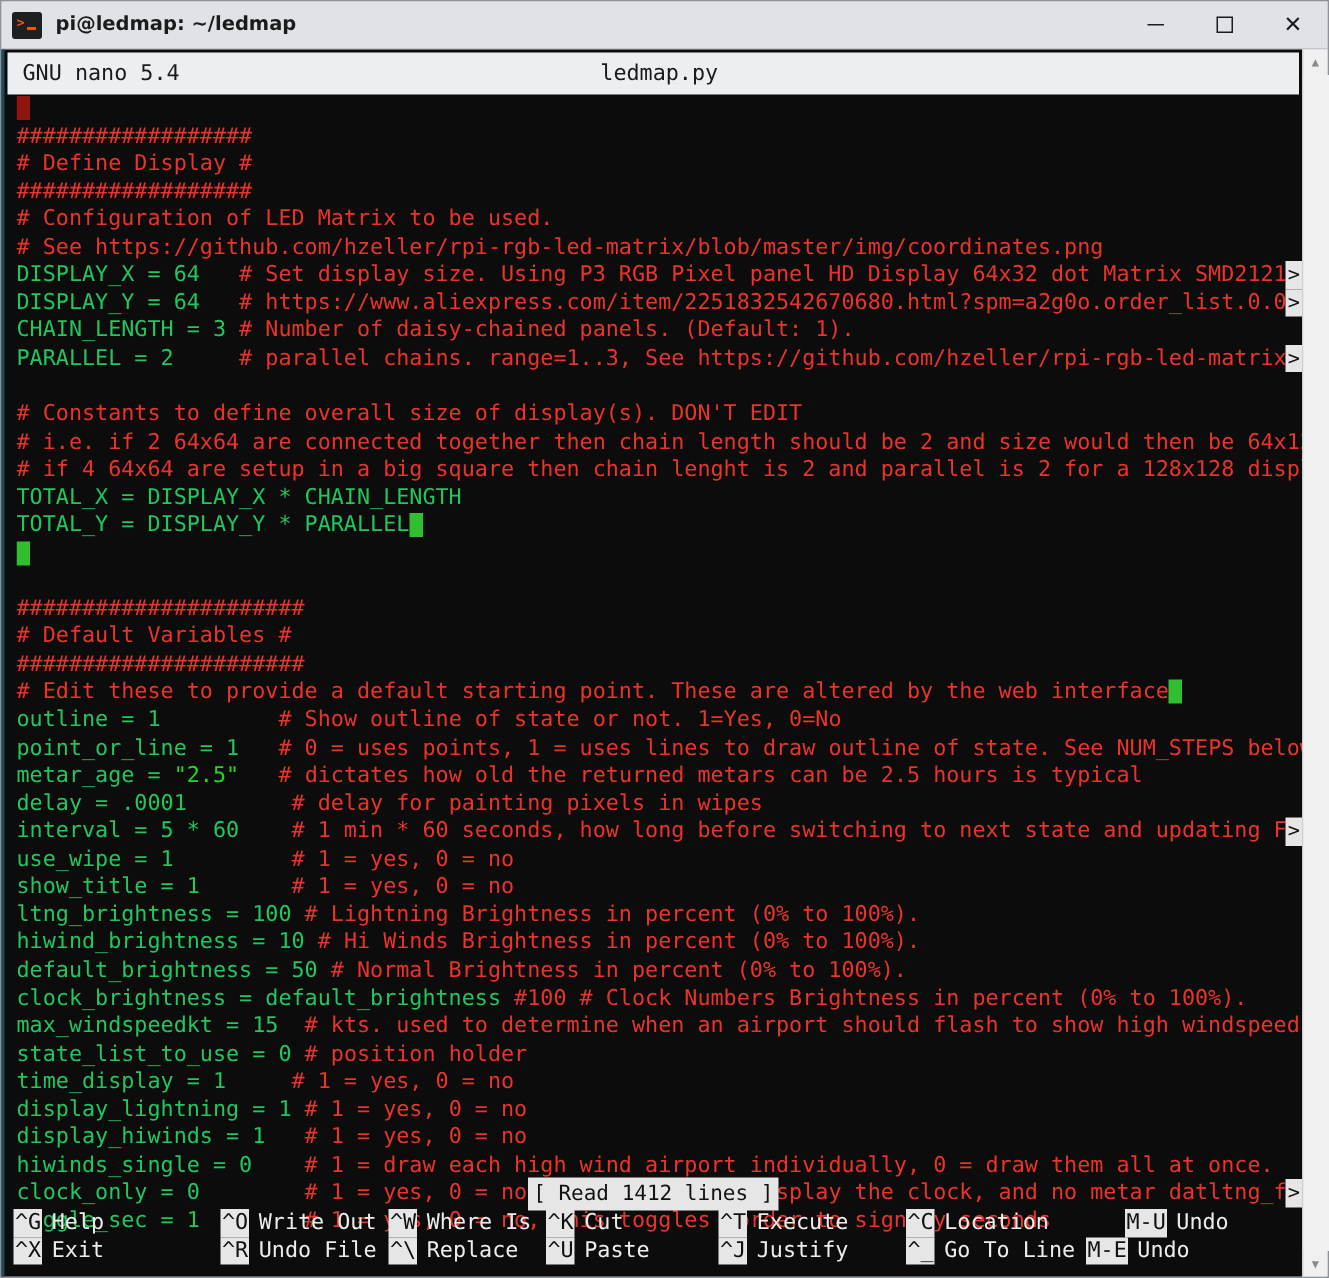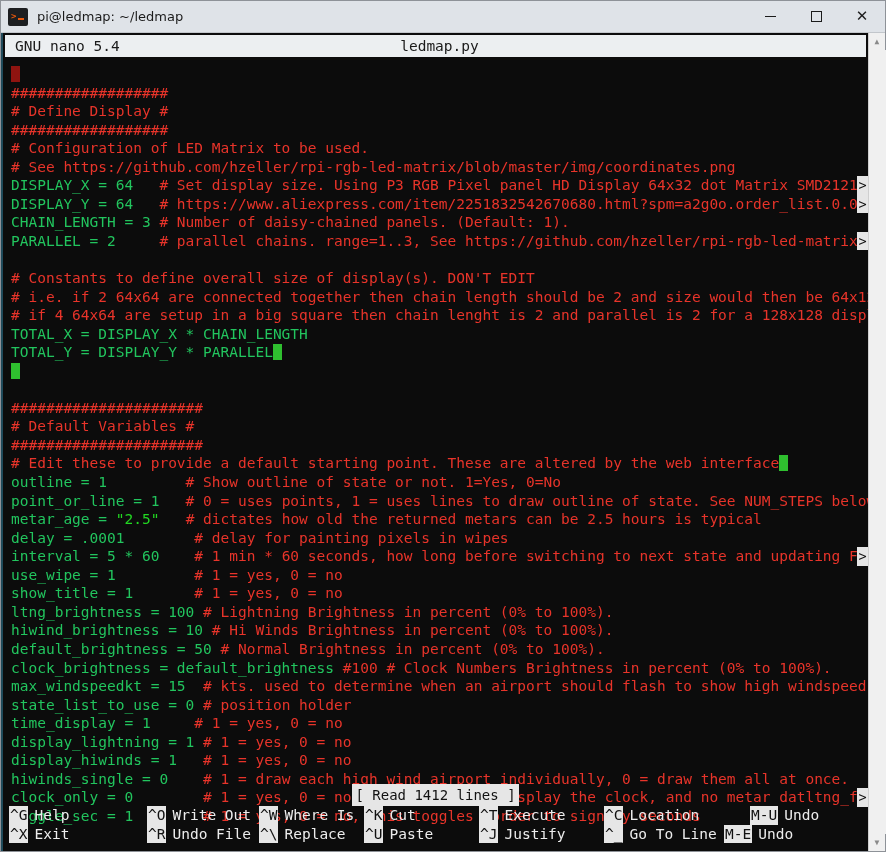--- a/index.html
+++ b/index.html
@@ -40,20 +40,21 @@
     font-weight: bold;
   }
   #term-icon .bar {
     position: absolute; left: 10px; top: 10px;
     width: 6px; height: 2px; background: #e8590c;
   }
   #title-text {
     font-family: "DejaVu Sans", sans-serif;
     font-size: 13px; color: #1b1b1b;
     white-space: nowrap;
+    font-weight: bold;
   }
   #win-controls { margin-left: auto; display: flex; height: 100%; }
   .win-btn {
     width: 46px; height: 100%;
     display: flex; align-items: center; justify-content: center;
     font-family: "DejaVu Sans", sans-serif;
     font-size: 13px; color: #1b1b1b;
   }
   .win-btn .mini { display: block; width: 11px; height: 1px; background: #1b1b1b; }
   .win-btn .maxi { display: block; width: 11px; height: 11px; border: 1.4px solid #1b1b1b; }
@@ -64,29 +65,29 @@
   #terminal {
     flex: 1;
     background: #0c0c0c;
     position: relative;
     overflow: hidden;
     border-left: 2px solid #1f4a5a;
   }
 
   
   #nano-header {
-    height: 22px;
+    height: 28px;
     background: #eceff1;
     color: #1a1a1a;
     font-family: "DejaVu Sans Mono", monospace;
     font-size: 14.5px;
     line-height: 22px;
     display: flex; align-items: center;
     position: relative;
-    margin: 2px 2px 8px 2px;
+    margin: 2px 2px 0 2px;
     white-space: pre;
   }
   #nano-version { padding-left: 10px; }
   #nano-filename {
     position: absolute; left: 8px; right: 0;
     text-align: center;
   }
 
   
   #code {

